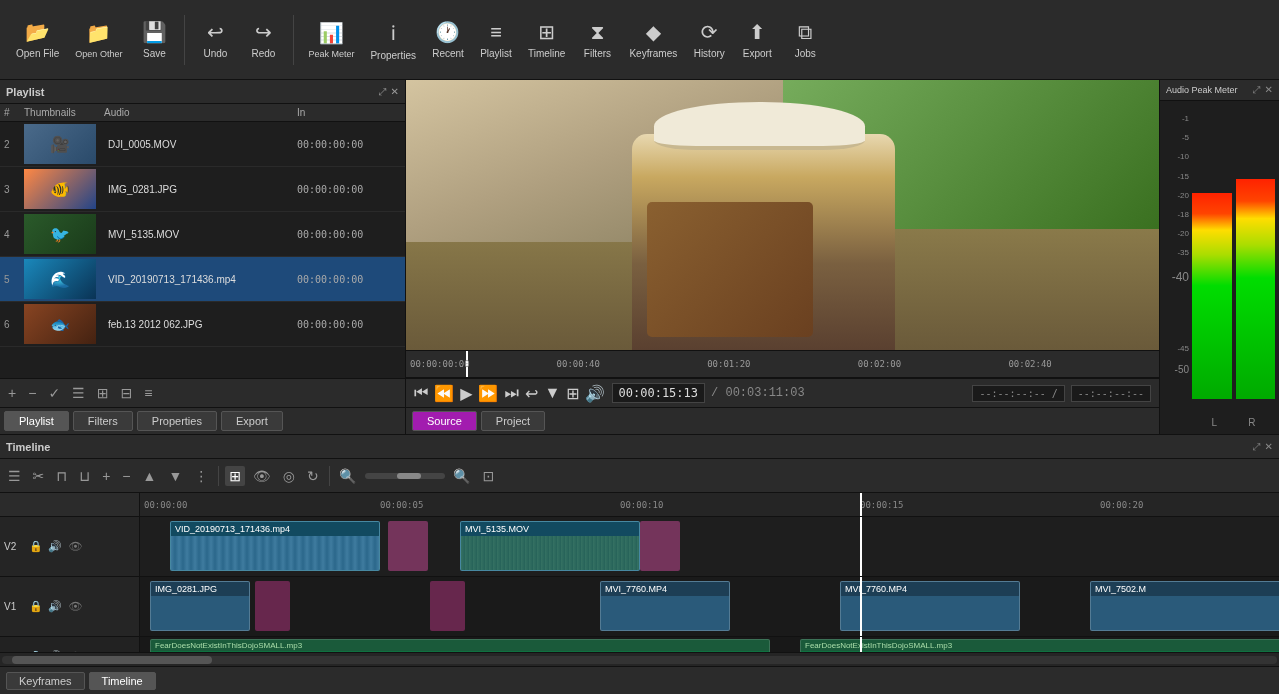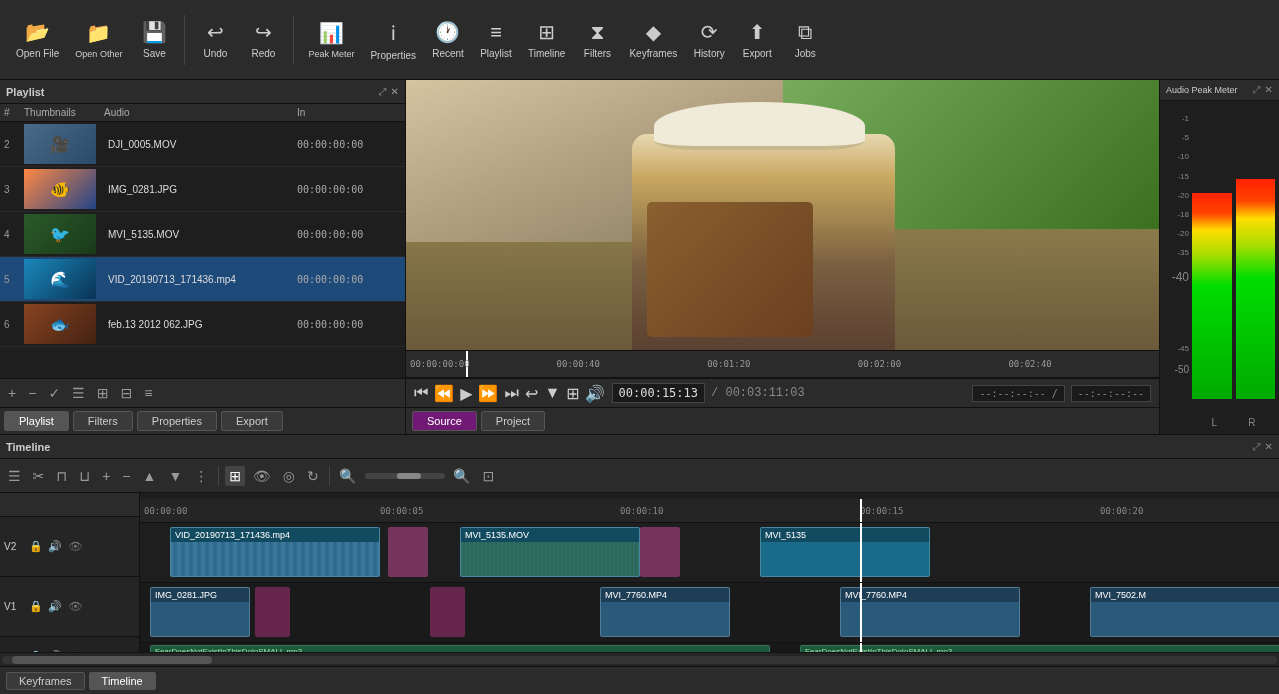--- a/index.html
+++ b/index.html
@@ -117,21 +117,21 @@
     .transport-spacer { flex: 1; }
     
     #source-project-tabs {
       display: flex; background: #2b2b2b; padding: 3px 6px; gap: 4px;
       border-top: 1px solid #111;
     }
     .sp-tab {
       padding: 3px 14px; background: #3a3a3a; border: 1px solid #555;
       color: #ccc; cursor: pointer; font-size: 11px; border-radius: 2px;
     }
-    .sp-tab.active { background: #701a75; color: #fff; }
+    .sp-tab.active { background: #a21caf; color: #fff; }
 
     
     #right-panel {
       width: 120px; background: #1e1e1e; border-left: 1px solid #111;
       display: flex; flex-direction: column; flex-shrink: 0;
     }
     #apm-header {
       background: #2b2b2b; padding: 4px 6px; font-size: 10px; color: #ccc;
       border-bottom: 1px solid #111; display: flex; align-items: center; justify-content: space-between;
     }
@@ -171,21 +171,21 @@
     }
     .track-header {
       display: flex; align-items: center; padding: 2px 4px; border-bottom: 1px solid #111;
       height: 60px; gap: 4px;
     }
     .track-header-label { font-size: 10px; color: #ccc; font-weight: normal; min-width: 20px; }
     .track-icon-btn { color: #777; cursor: pointer; font-size: 11px; padding: 1px; }
     .track-header.audio { height: 40px; background: #222; }
     
     #track-area {
-      flex: 1; overflow-x: auto; overflow-y: hidden; position: relative; background: #1a1a1a; margin-top: 6px;
+      flex: 1; overflow-x: auto; overflow-y: hidden; position: relative; background: #1a1a1a;
     }
     #track-timeline-ruler {
       height: 24px; background: #252525; border-bottom: 1px solid #111;
       display: flex; align-items: center; font-size: 9px; color: #888; font-family: monospace;
       padding: 0 4px; position: relative; overflow: hidden;
     }
     
     .track-lane { height: 60px; border-bottom: 1px solid #111; position: relative; overflow: hidden; }
     .track-lane.audio-lane { height: 40px; background: #1a1a1a; }
     
@@ -564,23 +564,20 @@
             <div style="font-size:9px;color:#fff;padding:2px 4px;background:rgba(0,0,0,0.3);white-space:nowrap;overflow:hidden;text-overflow:ellipsis;">VID_20190713_171436.mp4</div>
             <div style="width:100%;height:calc(100% - 14px);background:repeating-linear-gradient(90deg,rgba(100,140,180,0.5) 0px,rgba(60,100,140,0.5) 4px,rgba(100,140,180,0.5) 8px);"></div>
           </div>
           <div class="clip-block video" style="position:absolute;left:320px;width:180px;top:4px;height:50px;background:#1a6b8a;border-radius:2px;border:1px solid rgba(255,255,255,0.2);overflow:hidden;">
             <div style="font-size:9px;color:#fff;padding:2px 4px;background:rgba(0,0,0,0.3);">MVI_5135.MOV</div>
             <div style="width:100%;height:calc(100% - 14px);background:repeating-linear-gradient(90deg,rgba(80,120,60,0.5) 0px,rgba(50,90,40,0.5) 4px);"></div>
           </div>
 
           <div style="position:absolute;left:248px;width:40px;top:4px;height:50px;background:#8a3a6a;border-radius:2px;opacity:0.8;"></div>
           <div style="position:absolute;left:500px;width:40px;top:4px;height:50px;background:#8a3a6a;border-radius:2px;opacity:0.8;"></div>
-          <div class="clip-block video" style="position:absolute;left:620px;width:170px;top:4px;height:50px;background:#1a6b8a;border-radius:2px;border:1px solid rgba(255,255,255,0.2);overflow:hidden;">
-            <div style="font-size:9px;color:#fff;padding:2px 4px;background:rgba(0,0,0,0.3);">MVI_5135</div>
-          </div>
 
           <div style="position:absolute;top:0;left:60%;width:2px;height:100%;background:#fff;z-index:10;"></div>
         </div>
 
         <div class="track-lane" style="height:60px;border-bottom:1px solid #111;position:relative;min-width:1200px;background:#1a1a1a;">
           <div class="clip-block" style="position:absolute;left:10px;width:100px;top:4px;height:50px;background:#2a5a7a;border-radius:2px;border:1px solid rgba(255,255,255,0.2);overflow:hidden;">
             <div style="font-size:9px;color:#fff;padding:2px 4px;background:rgba(0,0,0,0.3);">IMG_0281.JPG</div>
           </div>
 
           <div style="position:absolute;left:115px;width:35px;top:4px;height:50px;background:#7a2a5a;border-radius:2px;opacity:0.8;"></div>

